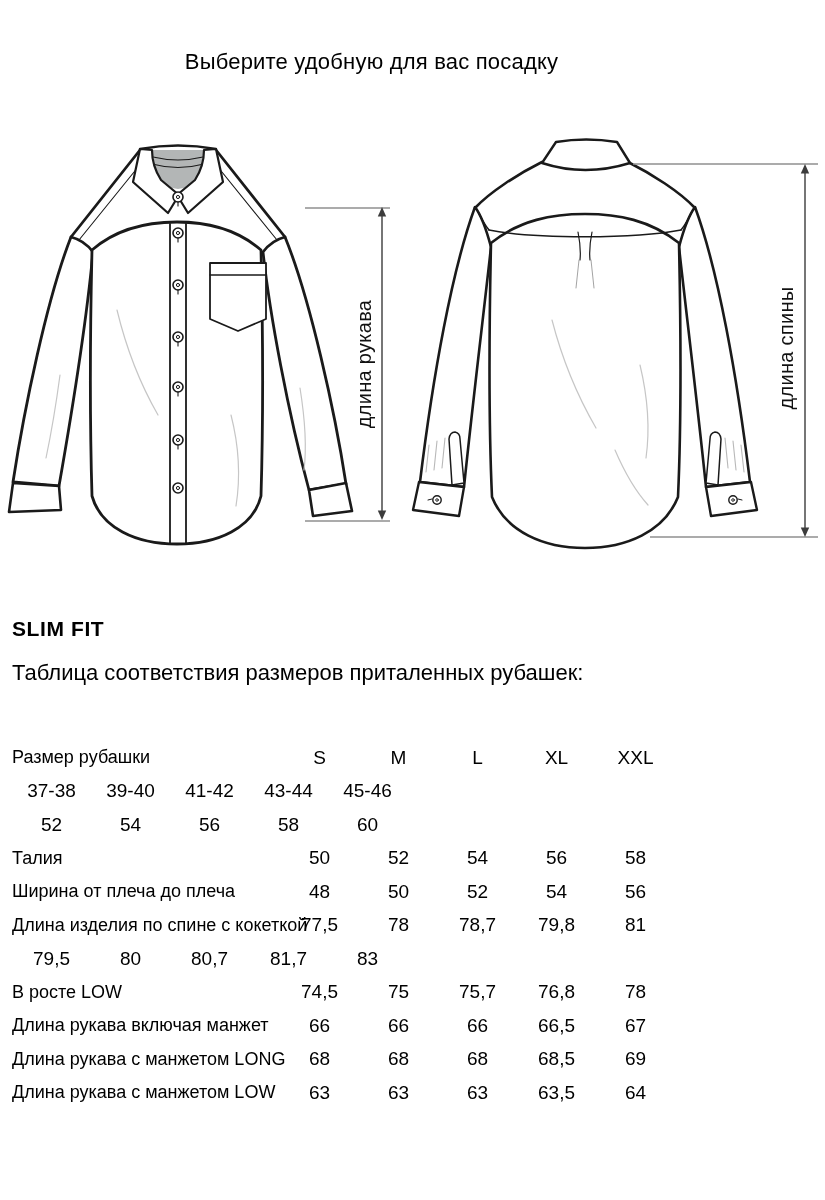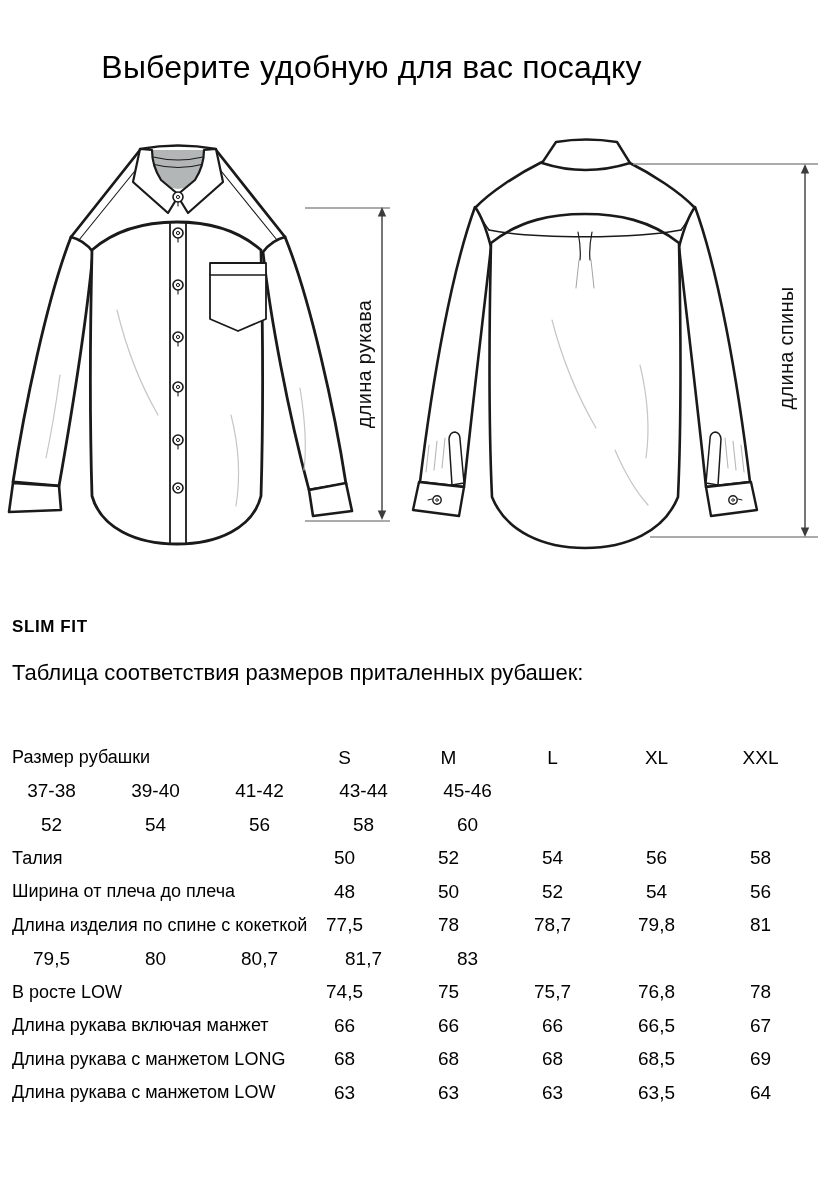--- a/index.html
+++ b/index.html
@@ -2,38 +2,38 @@
 <html><head>
 <meta charset="utf-8">
 <style>
   html,body{margin:0;padding:0;background:#ffffff;}
   body{
     width:825px;height:1200px;position:relative;overflow:hidden;
     font-family:"Liberation Sans", sans-serif;color:#000;
   }
   .page-title{
     position:absolute;top:49px;left:0;width:743px;text-align:center;
-    font-size:32px;letter-spacing:0.2px;
+    font-size:22px;letter-spacing:0.2px;
   }
   .diagram-svg{position:absolute;top:120px;left:0;}
   .dim-label{
     font-family:"Liberation Sans", sans-serif;font-size:20px;fill:#111;
     letter-spacing:0.3px;
   }
   .fit-heading{
-    position:absolute;left:12px;top:617px;font-size:17px;font-weight:bold;
+    position:absolute;left:12px;top:617px;font-size:21px;font-weight:bold;
     letter-spacing:0.6px;
   }
   .fit-subtitle{
     position:absolute;left:12px;top:660px;font-size:22px;
   }
   .size-table{
     position:absolute;left:12px;top:741px;width:680px;
   }
-  .t-row{display:flex;height:33.5px;align-items:center;gap:25px;}
+  .t-row{display:flex;height:33.5px;align-items:center;}
   .t-label{
     flex:0 0 268px;width:268px;font-size:18px;white-space:nowrap;
   }
   .t-val{
     flex:0 0 79px;width:79px;text-align:center;font-size:19px;white-space:nowrap;
   }
 </style>
 </head>
 <body>
 

